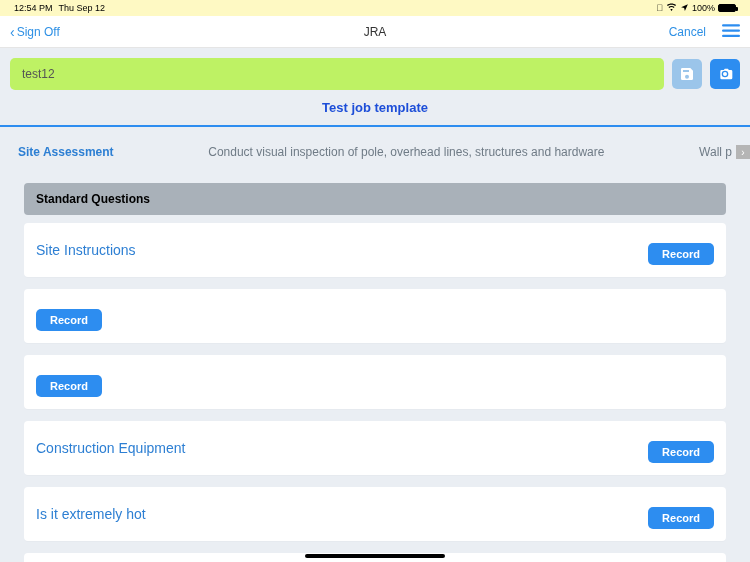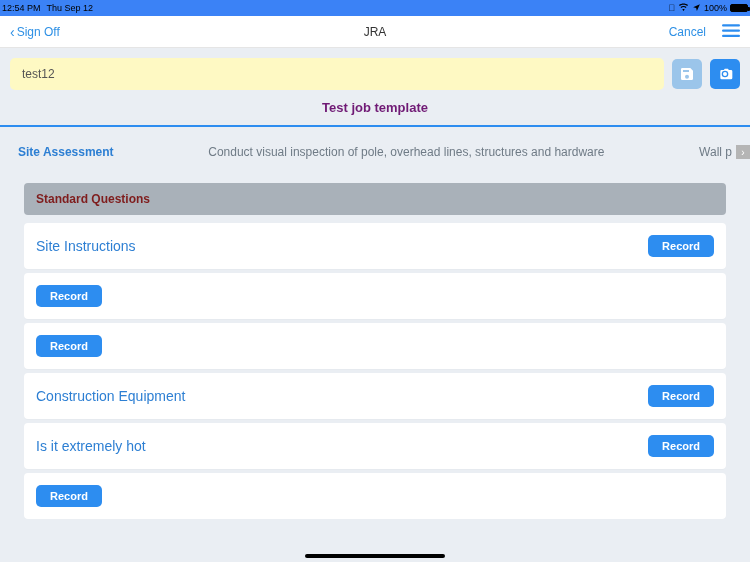--- a/index.html
+++ b/index.html
@@ -8,25 +8,25 @@
     height: 562px;
     font-family: -apple-system, BlinkMacSystemFont, "Segoe UI", Arial, sans-serif;
     background: #eaeef3;
     overflow: hidden;
     position: relative;
   }
 
   
   .status-bar {
     height: 16px;
-    background: #3b82f6;
+    background: #fef9c3;
     display: flex;
     justify-content: space-between;
     align-items: center;
-    padding: 0 2px;
+    padding: 0 14px;
     font-size: 9px;
     font-weight: 500;
     color: #000;
   }
   .status-left { display: flex; gap: 6px; align-items: center;}
   .status-right { display: flex; gap: 3px; align-items: center;}
   .battery { width: 18px; height: 8px; border: 1px solid #000; border-radius: 2px; position: relative; background:#000;}
   .battery::after { content:""; position:absolute; right:-3px; top:2px; width:2px; height:4px; background:#000; border-radius:0 1px 1px 0;}
 
   
@@ -49,21 +49,21 @@
 
   
   .title-row {
     padding: 10px;
     display:flex;
     gap:8px;
     align-items:center;
   }
   .title-input {
     flex:1;
-    background:#fef9c3;
+    background:#bef264;
     border:none;
     border-radius:5px;
     padding:9px 12px;
     font-size:12px;
     color:#555;
   }
   .icon-btn {
     width:30px;
     height:30px;
     border-radius:5px;
@@ -73,21 +73,21 @@
     cursor:pointer;
   }
   .save-btn { background:#9bc5ea; }
   .camera-btn { background:#2d8df0; }
   .icon-btn svg { width:16px; height:16px; fill:#fff; }
 
   
   .template-name {
     text-align:center;
     padding:0 0 10px 0;
-    color:#701a75;
+    color:#1d4ed8;
     font-size:13px;
     font-weight:600;
   }
   .sep { height:2px; background:#2d8df0; }
 
   
   .tabs {
     display:flex;
     align-items:flex-end;
     padding: 18px 18px 14px 18px;
@@ -115,31 +115,31 @@
     justify-content:center;
     cursor:pointer;
   }
 
   
   .section-header {
     margin:10px 24px 8px 24px;
     background:#a9b1b9;
     border-radius:4px;
     padding:9px 12px;
-    color:#7f1d1d;
+    color:#000000;
     font-size:12px;
     font-weight:600;
   }
 
   
   .cards {
     padding: 0 24px;
     display:flex;
     flex-direction:column;
-    gap:4px;
+    gap:12px;
     max-height: 340px;
     overflow:hidden;
   }
   .card {
     background:#fff;
     border-radius:4px;
     padding:12px;
     display:flex;
     align-items:center;
     justify-content:space-between;
@@ -151,20 +151,21 @@
   }
   .record-btn {
     background:#2d8df0;
     color:#fff;
     border:none;
     border-radius:5px;
     padding:5px 14px;
     font-size:11px;
     font-weight:600;
     cursor:pointer;
+    margin-top:8px;
   }
 
   
   .home-indicator {
     position:absolute;
     bottom:4px;
     left:50%;
     transform:translateX(-50%);
     width:140px;
     height:4px;

